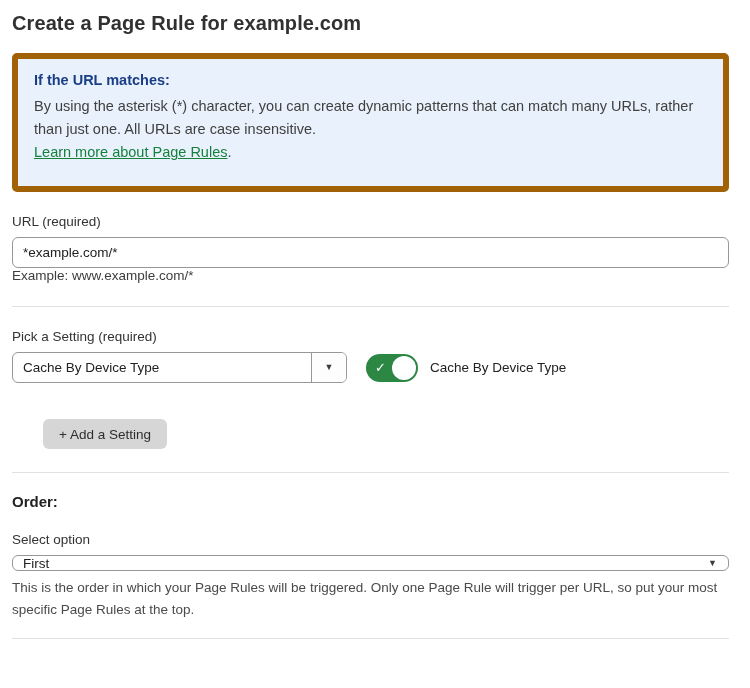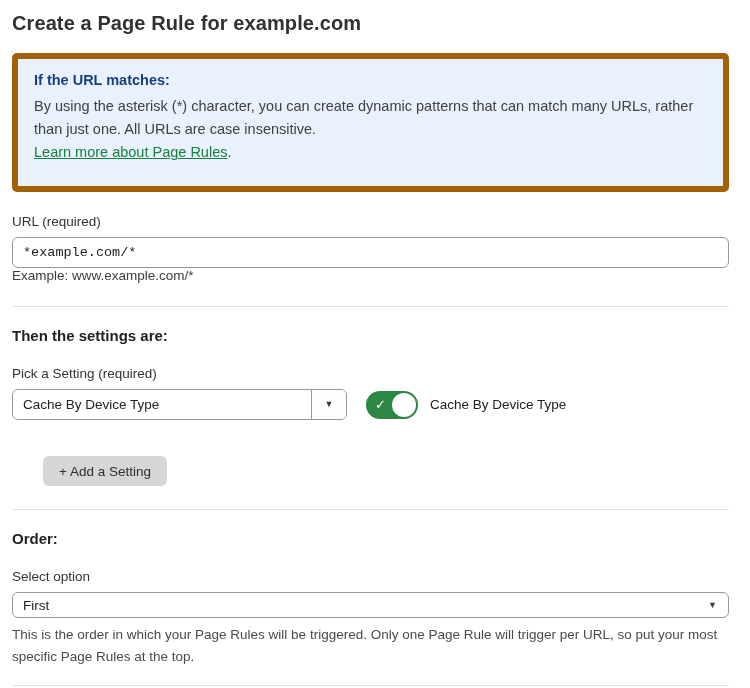--- a/index.html
+++ b/index.html
@@ -65,21 +65,21 @@
     color: #3d3d3d;
     margin-top: 0;
   }
   .text-input {
     width: 100%;
     height: 31px;
     border: 1px solid #979797;
     border-radius: 6px;
     padding: 0 10px;
     font-size: 13.5px;
-    font-family: Liberation Mono, monospace;
+    font-family: Liberation Sans, sans-serif;
     color: #222;
     background: #fff;
     outline: none;
   }
   .divider {
     border: none;
     border-top: 1px solid #e1e1e1;
     margin-top: 23px;
   }
   .section-heading {
@@ -180,21 +180,21 @@
   .btn-gray {
     background: #d6d6d6;
     color: #2e2e2e;
   }
   .add-setting-btn { margin-top: 36px; }
 
   
   .select-control {
     position: relative;
     width: 100%;
-    height: 26px;
+    height: 16px;
     border: 1px solid #979797;
     border-radius: 6px;
     background: #fff;
     display: flex;
     align-items: center;
     padding: 0 10px;
     font-size: 13.5px;
     color: #222;
     cursor: pointer;
   }
@@ -230,21 +230,20 @@
       <a class="info-link">Learn more about Page Rules</a><span class="info-link-suffix">.</span>
     </div>
   </div>
 
   <div class="field-label">URL (required)</div>
   <input type="text" class="text-input" value="*example.com/*" style="">
   <div class="helper-text">Example: www.example.com/*</div>
 
   <hr class="divider">
 
-  <div class="section-heading">Then the settings are:</div>
 
   <div class="field-label">Pick a Setting (required)</div>
   <div class="setting-row">
     <div class="dropdown">
       <div class="dropdown-value">Cache By Device Type</div>
       <div class="dropdown-arrow-btn">
         <span class="caret-icon">▼</span>
       </div>
     </div>
     <div class="toggle">

